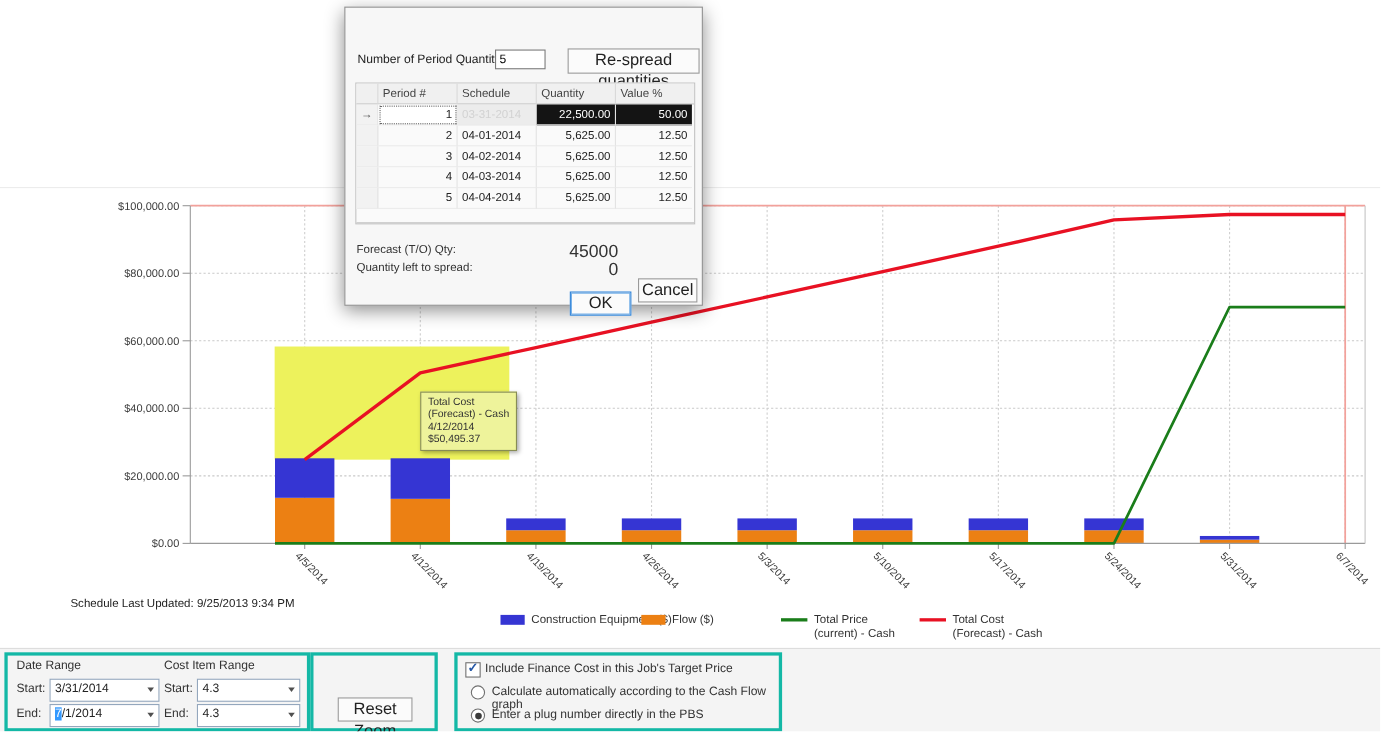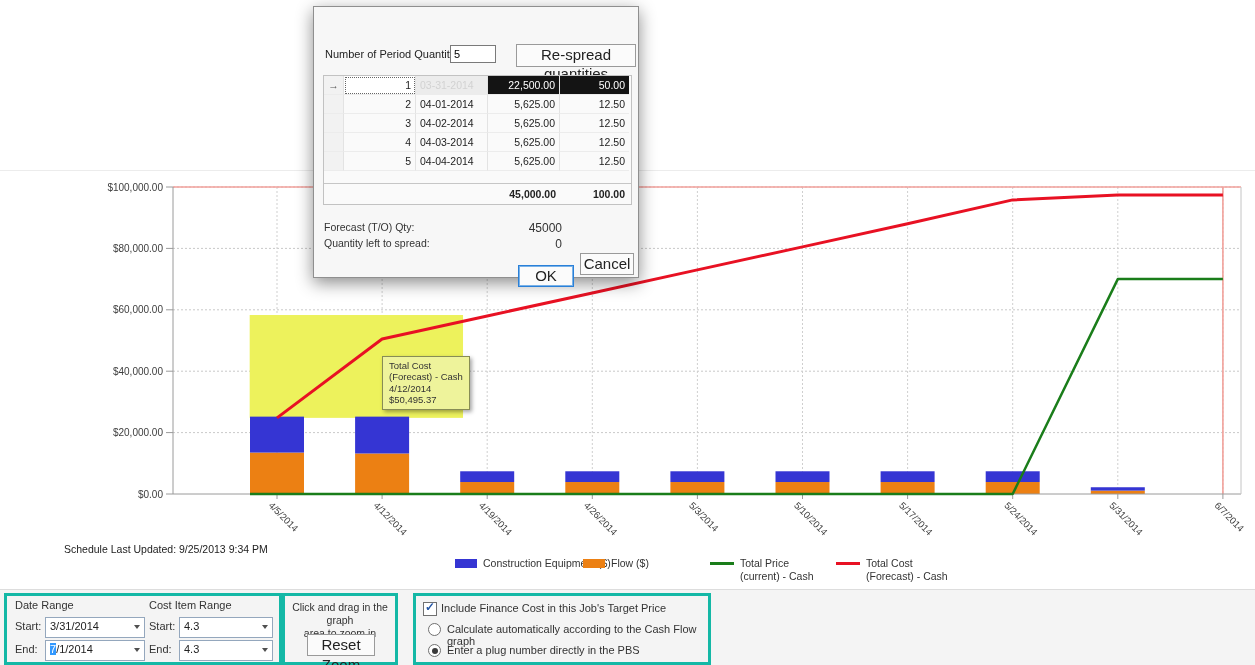--- a/index.html
+++ b/index.html
@@ -53,21 +53,21 @@
   .c{line-height:18px;padding:0 4px;white-space:nowrap;overflow:hidden;}
   .grid-row .c{border-right:1px solid #e3e3e3;border-bottom:1px solid #ececec;}
   .grid-row .num{text-align:right;}
   .grid-row .ind{text-align:center;color:#555;background:#f2f2f2;}
   .grid-row.selected .q,.grid-row.selected .v{background:#141414;color:#fff;}
   .grid-row.selected .sched{background:#ececec;color:#d2d2d2;}
   .grid-row.selected .p{outline:1px dotted #666;outline-offset:-2px;background:#fff;}
   .grid-spacer{height:12px;border-bottom:1px solid #c6c6c6;}
   .grid-total .c{font-weight:bold;text-align:right;line-height:20px;}
   .fq-label{position:absolute;left:10px;font-size:10.5px;color:#333;}
-  .fq-value{position:absolute;width:100px;text-align:right;font-size:12px;color:#333;}
+  .fq-value{position:absolute;width:100px;text-align:right;font-size:16px;color:#333;}
   .okbtn{border:1px solid #2a80d8;box-shadow:inset 0 0 0 1px #7ab2e8;}
 </style>
 </head>
 <body>
 
 <div class="stage">
 
   <div class="chart-sep"></div>
 
   <svg id="chart" width="1255" height="590">
@@ -205,24 +205,20 @@
         <span class="arrow"></span>
       </div>
       <div class="flabel" style="left:142px;top:47px;">End:</div>
       <div class="combo" style="left:172px;top:44px;width:72px;">
         <span>4.3</span>
         <span class="arrow"></span>
       </div>
     </div>
 
     <div class="gbox" style="left:282px;width:110px;">
-      <div style="text-align:center;font-size:10.5px;color:#333;margin-top:5px;line-height:1.25;">
-        <div>Click and drag in the graph</div>
-        <div>area to zoom in manually</div>
-      </div>
       <div class="btn" style="left:22px;top:38px;width:66px;height:20px;line-height:20px;">Reset Zoom</div>
     </div>
 
     <div class="gbox" style="left:413px;width:292px;">
       <div class="chk" style="left:7px;top:6px;">
         <span class="mark">✓</span>
       </div>
       <div class="flabel" style="left:25px;top:6px;">Include Finance Cost in this Job's Target Price</div>
       <div class="radio" style="left:12px;top:27px;"></div>
       <div class="flabel" style="left:31px;top:27px;">Calculate automatically according to the Cash Flow graph</div>
@@ -233,20 +229,27 @@
     </div>
   </div>
 
   <div class="dialog">
 
     <div class="dlg-label" style="left:11px;top:41px;">Number of Period Quantities:</div>
     <input class="dlg-input" value="5" style="">
     <div class="btn respread">Re-spread quantities</div>
 
     <div class="pgrid">
+      <div class="grid-head">
+        <div class="c"></div>
+        <div class="c">Period #</div>
+        <div class="c">Schedule</div>
+        <div class="c">Quantity</div>
+        <div class="c" style="border-right:none;">Value %</div>
+      </div>
       <div>
           <div class="grid-row selected">
             <div class="c ind">→</div>
             <div class="c num p">1</div>
             <div class="c sched">03-31-2014</div>
             <div class="c num q">22,500.00</div>
             <div class="c num v" style="border-right: none;">50.00</div>
           </div>
           <div class="grid-row">
             <div class="c ind"></div>
@@ -271,27 +274,20 @@
           </div>
           <div class="grid-row">
             <div class="c ind"></div>
             <div class="c num p">5</div>
             <div class="c sched">04-04-2014</div>
             <div class="c num q">5,625.00</div>
             <div class="c num v" style="border-right: none;">12.50</div>
           </div>
         </div>
       <div class="grid-spacer"></div>
-      <div class="grid-total">
-        <div class="c"></div>
-        <div class="c"></div>
-        <div class="c"></div>
-        <div class="c">45,000.00</div>
-        <div class="c">100.00</div>
-      </div>
     </div>
 
     <div class="fq-label" style="top:214px;">Forecast (T/O) Qty:</div>
     <div class="fq-value" style="left:148px;top:214px;">45000</div>
     <div class="fq-label" style="top:230px;">Quantity left to spread:</div>
     <div class="fq-value" style="left:148px;top:230px;">0</div>
 
     <div class="btn okbtn" style="left:204px;top:258px;width:54px;height:20px;line-height:20px;">OK</div>
     <div class="btn" style="left:266px;top:246px;width:52px;height:20px;line-height:20px;">Cancel</div>
   </div>

